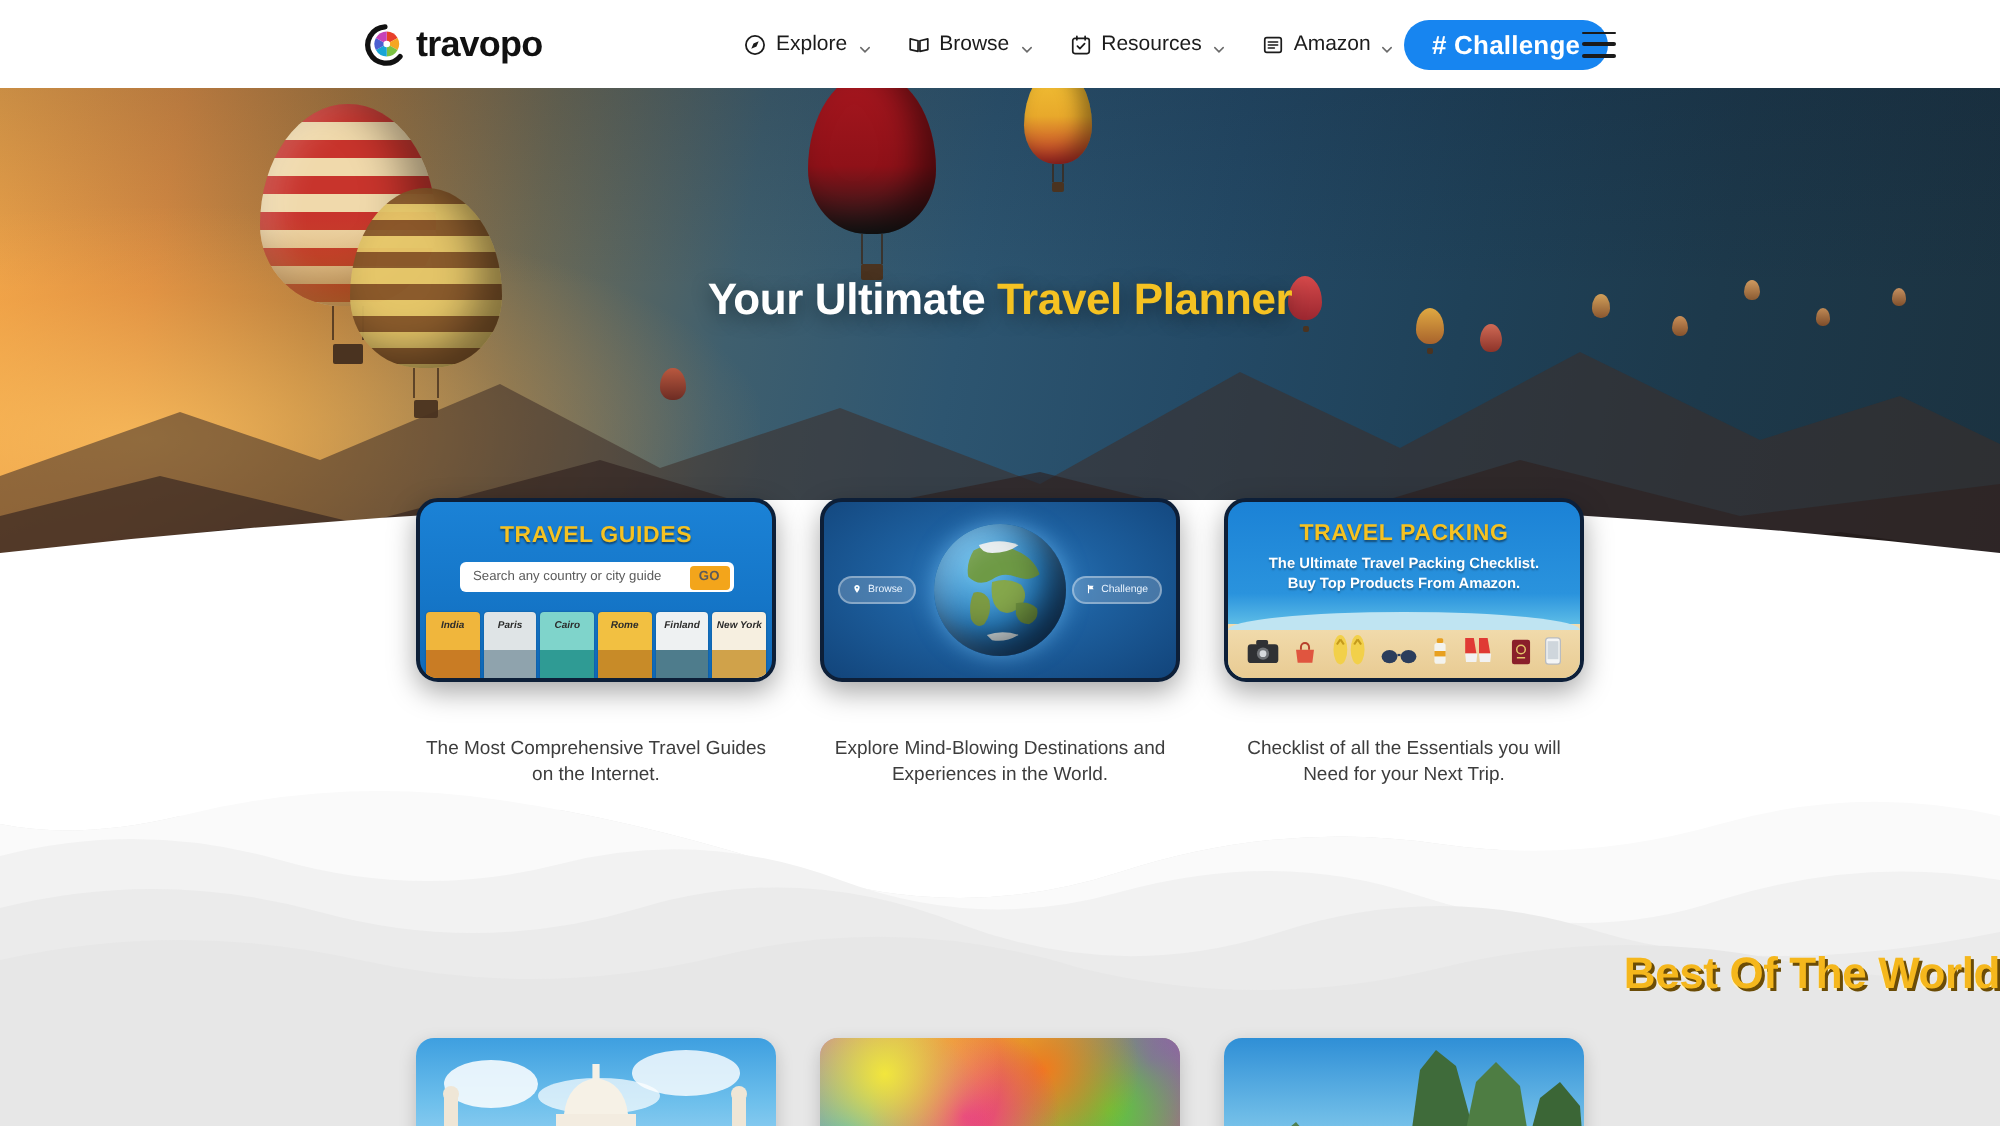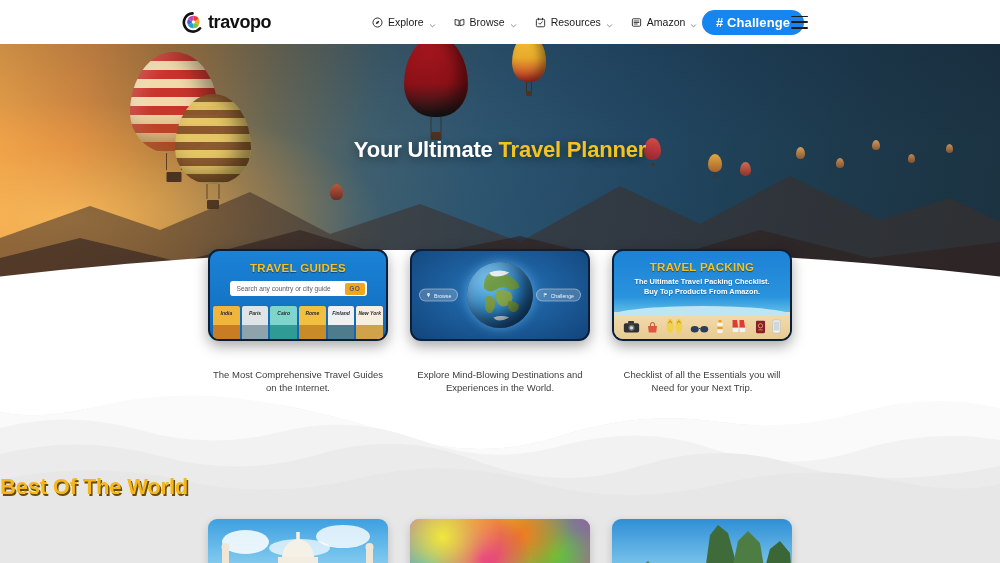--- a/index.html
+++ b/index.html
@@ -96,21 +96,21 @@
   .sand{ position:absolute; left:0; bottom:0; width:100%; height:27px;
     background:linear-gradient(180deg,#f2dcae 0%,#e8cb93 100%); }
   .sand:before{ content:""; position:absolute; left:0; top:-6px; width:100%; height:9px;
     background:#bfe4f2; border-radius:50%/100% 100% 0 0; }
   .items{ position:absolute; left:0; bottom:1px; width:100%; height:24px;
     display:flex; align-items:flex-end; justify-content:space-around; padding:0 6px; }
 
   
   .waves{ position:absolute; top:378px; left:0; width:1000px; height:185px; background:#e7e7e7; z-index:2; }
   .waves svg{ position:absolute; top:0; left:0; width:1000px; height:130px; display:block; }
-  .bow{ position:absolute; top:474px; width:1000px; text-align:left; z-index:14;
+  .bow{ position:absolute; top:474px; width:1000px; text-align:right; z-index:14;
     font-size:22px; font-weight:800; color:#f5b71c; letter-spacing:-0.2px;
     text-shadow:1.5px 1.5px 0 #6b4c06, 0 1px 0 #fff4c8; }
   .tiles{ position:absolute; top:519px; left:0; width:1000px; z-index:14;
     display:flex; justify-content:center; gap:22px; }
   .tile{ width:180px; height:60px; border-radius:9px; overflow:hidden; position:relative;
     box-shadow:0 3px 9px rgba(0,0,0,.18); }
 </style>
 </head>
 <body>
 

